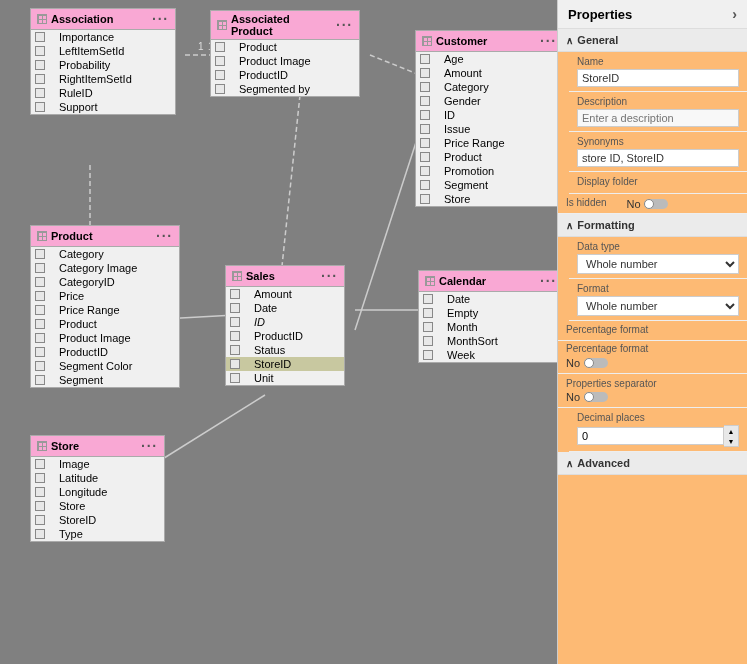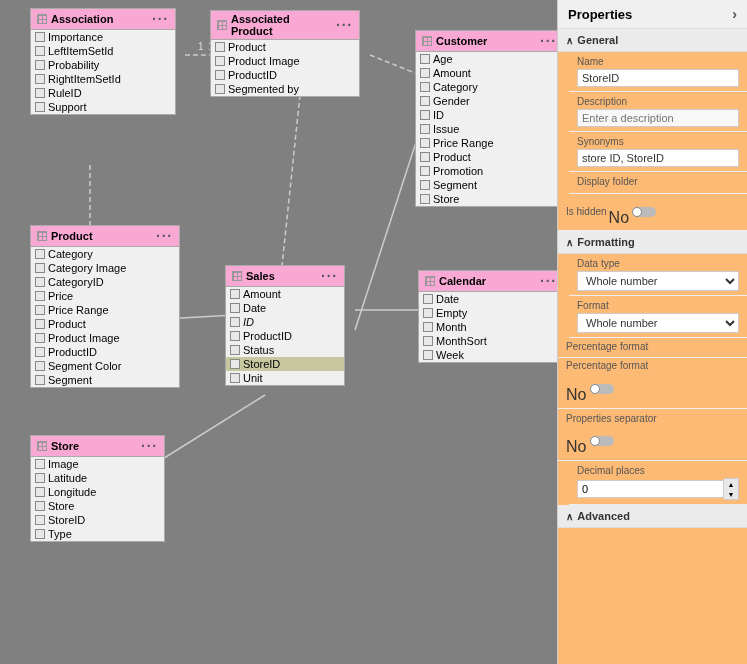--- a/index.html
+++ b/index.html
@@ -50,21 +50,21 @@
     .table-header .dots {
       margin-left: auto;
       font-size: 14px;
       color: #555;
       letter-spacing: 1px;
     }
     .table-row {
       display: flex;
       align-items: center;
       padding: 1px 4px;
-      gap: 3px;
+      gap: 14px;
       font-size: 11px;
     }
     .table-row.highlighted {
       background: #c8c8a0;
     }
     .field-icon {
       display: inline-block;
       width: 10px;
       height: 10px;
       border: 1px solid #888;
@@ -137,21 +137,21 @@
       border: 1px solid #ccc;
       background: #fff;
       padding: 2px 4px;
       font-size: 11px;
       color: #333;
       appearance: auto;
     }
     .toggle-row {
       display: flex;
       align-items: center;
-      gap: 2px;
+      gap: 20px;
       padding: 3px 8px;
       border-bottom: 1px solid #eee;
     }
     .toggle-label {
       font-size: 10px;
       color: #555;
       min-width: 40px;
     }
     .toggle {
       display: flex;
@@ -169,23 +169,22 @@
       width: 10px;
       height: 10px;
       background: #fff;
       border-radius: 50%;
       border: 1px solid #888;
       position: absolute;
       left: 0;
       top: 0;
     }
     .toggle-text {
-      font-size: 16px;
+      font-size: 11px;
       color: #333;
-      margin-top: 12px;
     }
     .spinner-row {
       display: flex;
       align-items: center;
     }
     .spinner-input {
       flex: 1;
       border: 1px solid #ccc;
       padding: 2px 4px;
       font-size: 11px;

